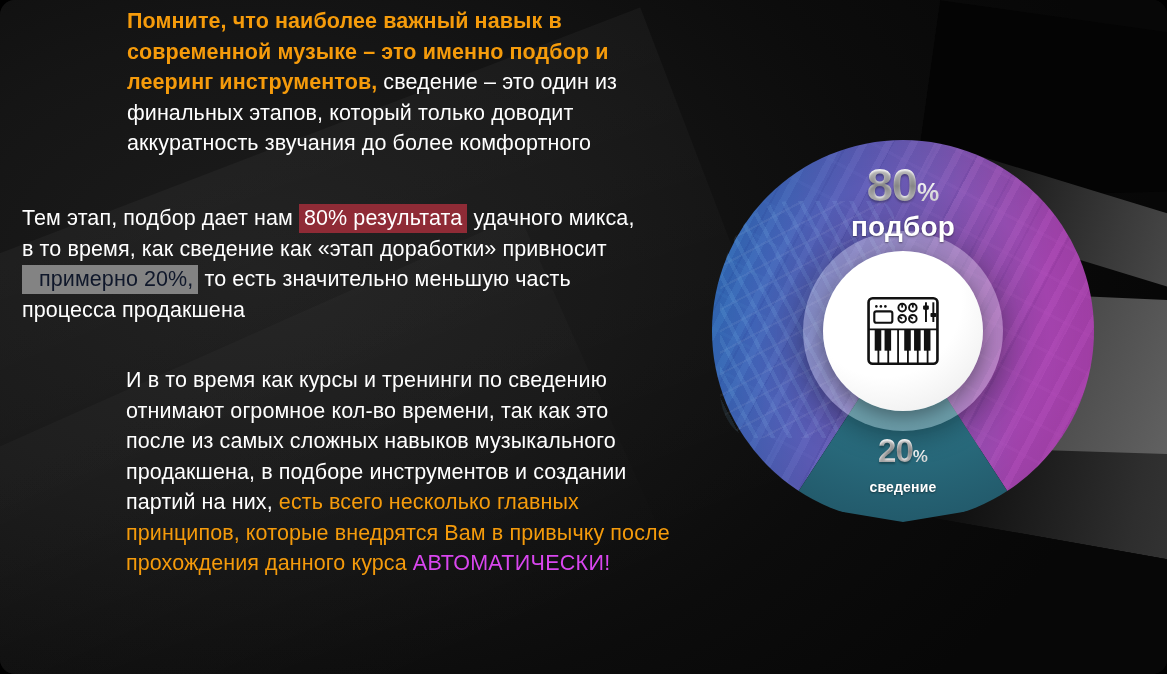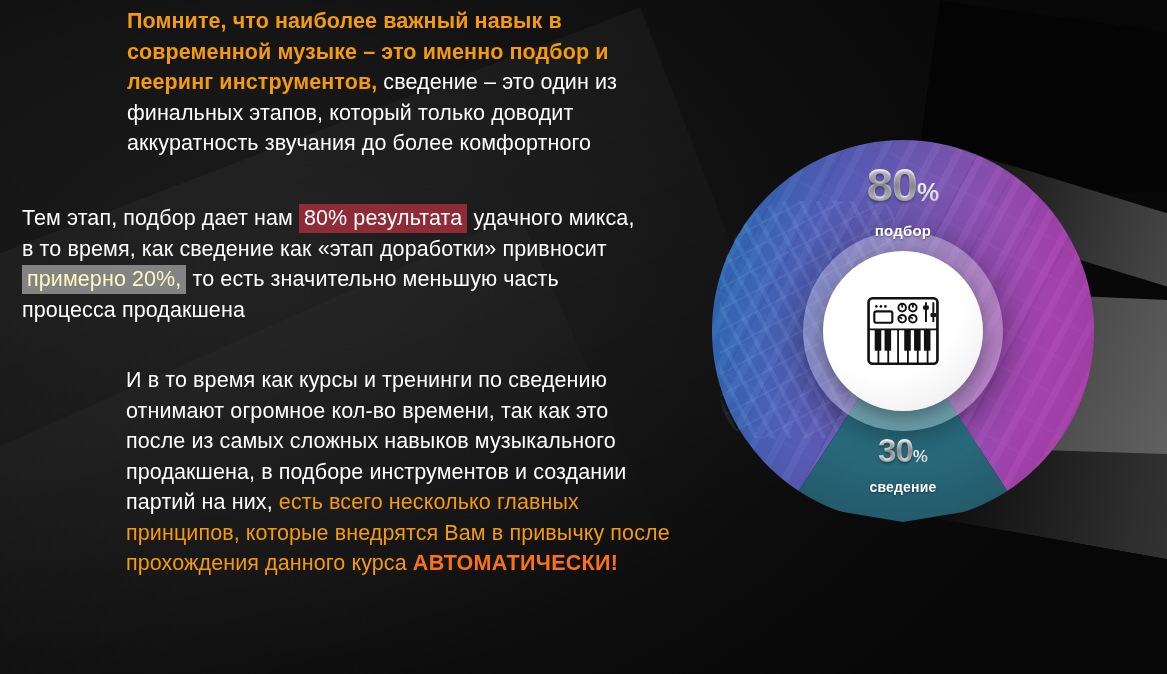--- a/index.html
+++ b/index.html
@@ -11,20 +11,21 @@
     overflow: hidden;
     font-family: "Liberation Sans", sans-serif;
   }
 
   #slide {
     position: relative;
     width: 1167px;
     height: 674px;
     background: #0b0b0b;
     overflow: hidden;
+    border-radius: 15px;
   }
 
   
   .bg-base {
     position: absolute; inset: 0;
     background:
       radial-gradient(ellipse 900px 620px at 22% 40%, #1c1c1c 0%, #151515 38%, #0c0c0c 72%, #070707 100%);
   }
   .bg-diagonal {
     position: absolute;
@@ -103,25 +104,25 @@
   .p3 {
     position: absolute; left: 104px; top: 365px; width: 545px;
   }
   .hl-red {
     background: #8f2b36;
     padding: 2px 5px 3px 5px;
     color: #ffffff;
   }
   .hl-gray {
     background: #838383;
-    padding: 2px 5px 3px 5px;
-    color: #fef9c3;
+    padding: 2px 5px 3px 17px;
+    color: #0f172a;
   }
   .orange { color: #f59b0b; }
-  .orange-bold { color: #f97316; font-weight: bold; letter-spacing: 0.3px; }
+  .orange-bold { color: #d946ef; font-weight: normal; letter-spacing: 0.3px; }
 
   
   #pie-wrap {
     position: absolute;
     left: 712px; top: 140px;
     width: 382px; height: 382px;
   }
   .slice {
     position: absolute; inset: 0;
     border-radius: 50%;
@@ -218,21 +219,21 @@
     display: inline-block;
     vertical-align: baseline;
   }
   .lab-80 .pct { font-size: 25px; }
   .lab-20 .pct { font-size: 17px; }
   .cap {
     color: #ffffff;
     font-weight: bold;
     text-shadow: 0 1px 2px rgba(0,0,0,0.45);
   }
-  .lab-80 .cap { font-size: 15px; margin-top: 12px; letter-spacing: 0.2px; }
+  .lab-80 .cap { font-size: 28px; margin-top: 1px; letter-spacing: 0.2px; }
   .lab-20 .cap { font-size: 14px; margin-top: 10px; letter-spacing: 0.2px; }
 </style>
 </head>
 <body>
 
 <div id="slide">
 
   <div class="bg-base"></div>
   <div class="bg-diagonal"></div>
   <div class="bg-diagonal2"></div>
@@ -310,19 +311,19 @@
         </g>
       </svg>
     </div>
 
     <div class="pie-label lab-80">
       <div><span class="num">80</span><span class="pct">%</span></div>
       <div class="cap">подбор</div>
     </div>
 
     <div class="pie-label lab-20">
-      <div><span class="num">30</span><span class="pct">%</span></div>
+      <div><span class="num">20</span><span class="pct">%</span></div>
       <div class="cap">сведение</div>
     </div>
 
   </div>
 
 </div>
 
 </body></html>

